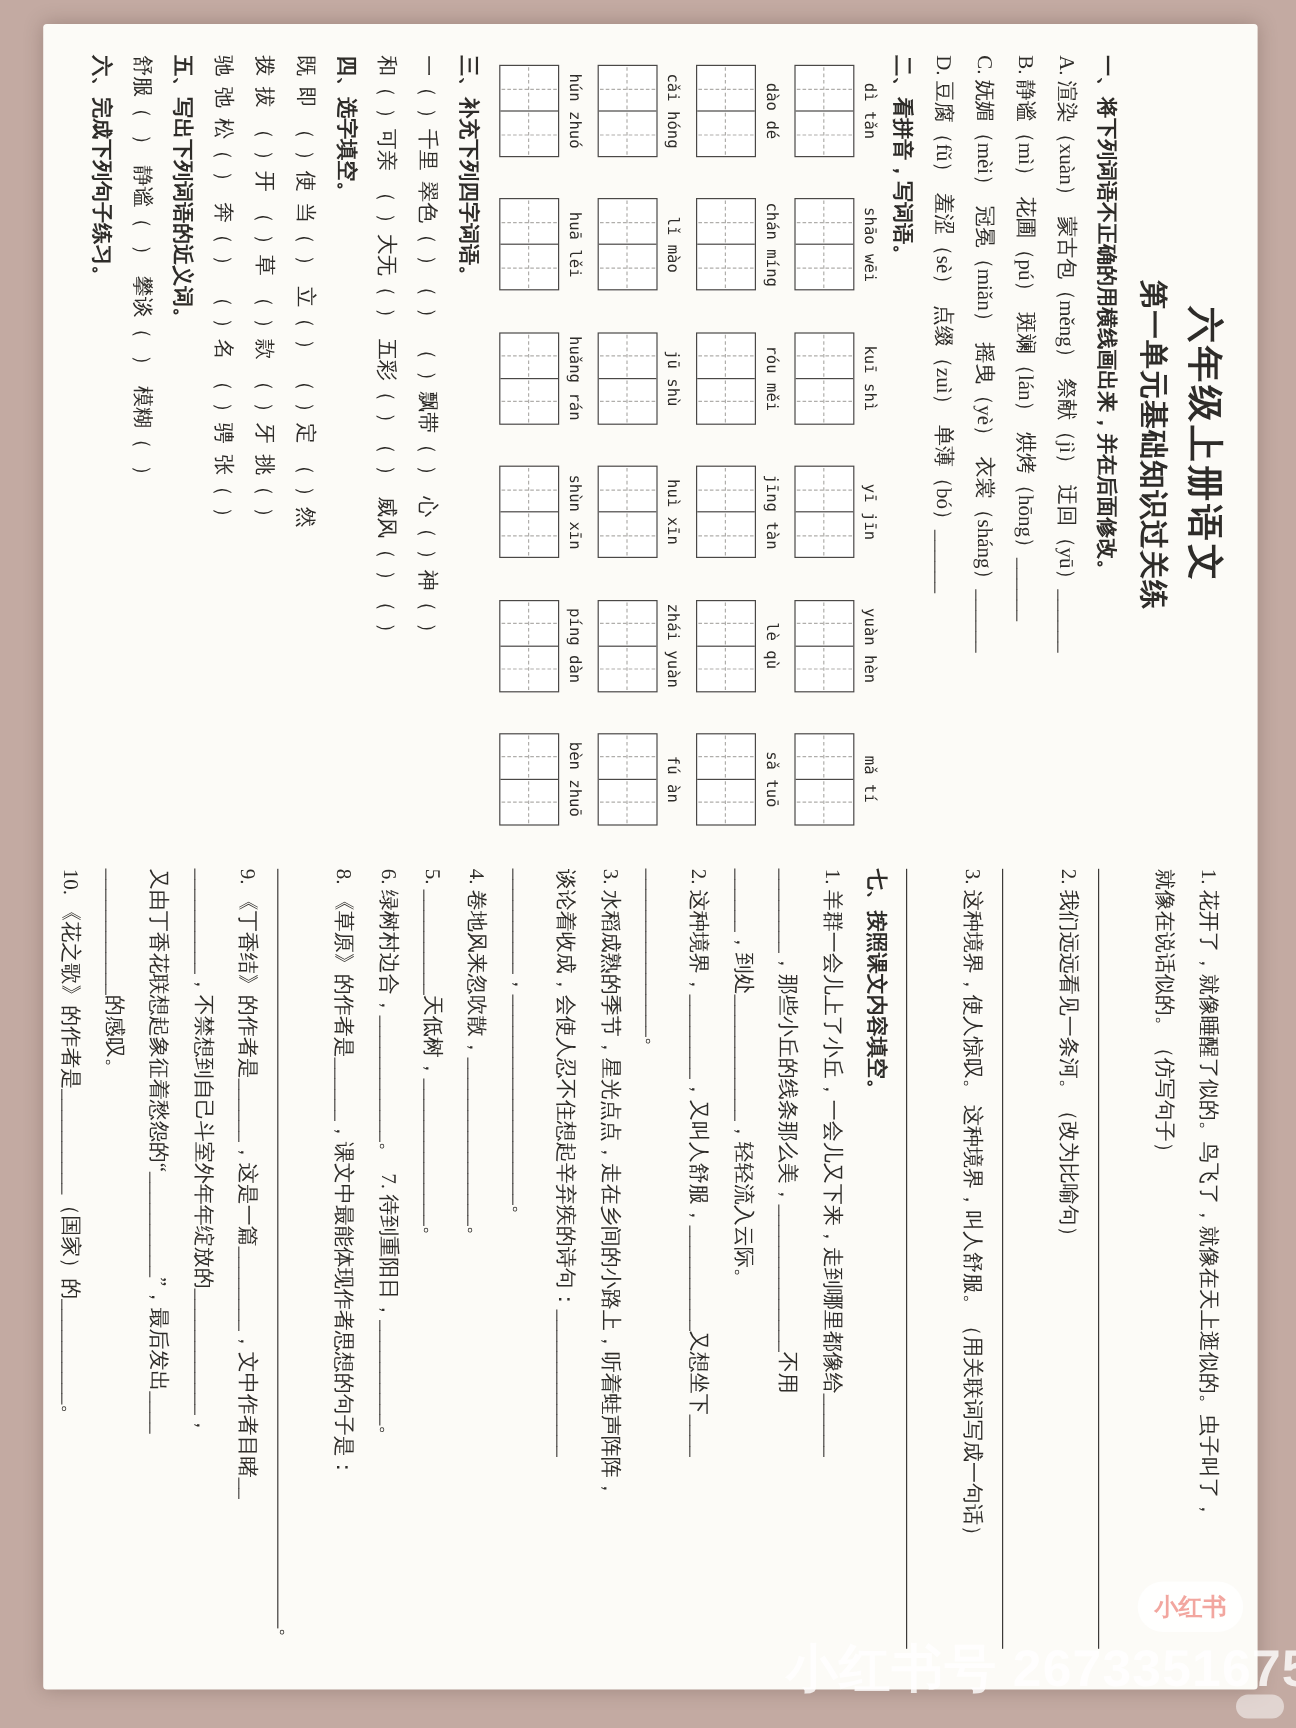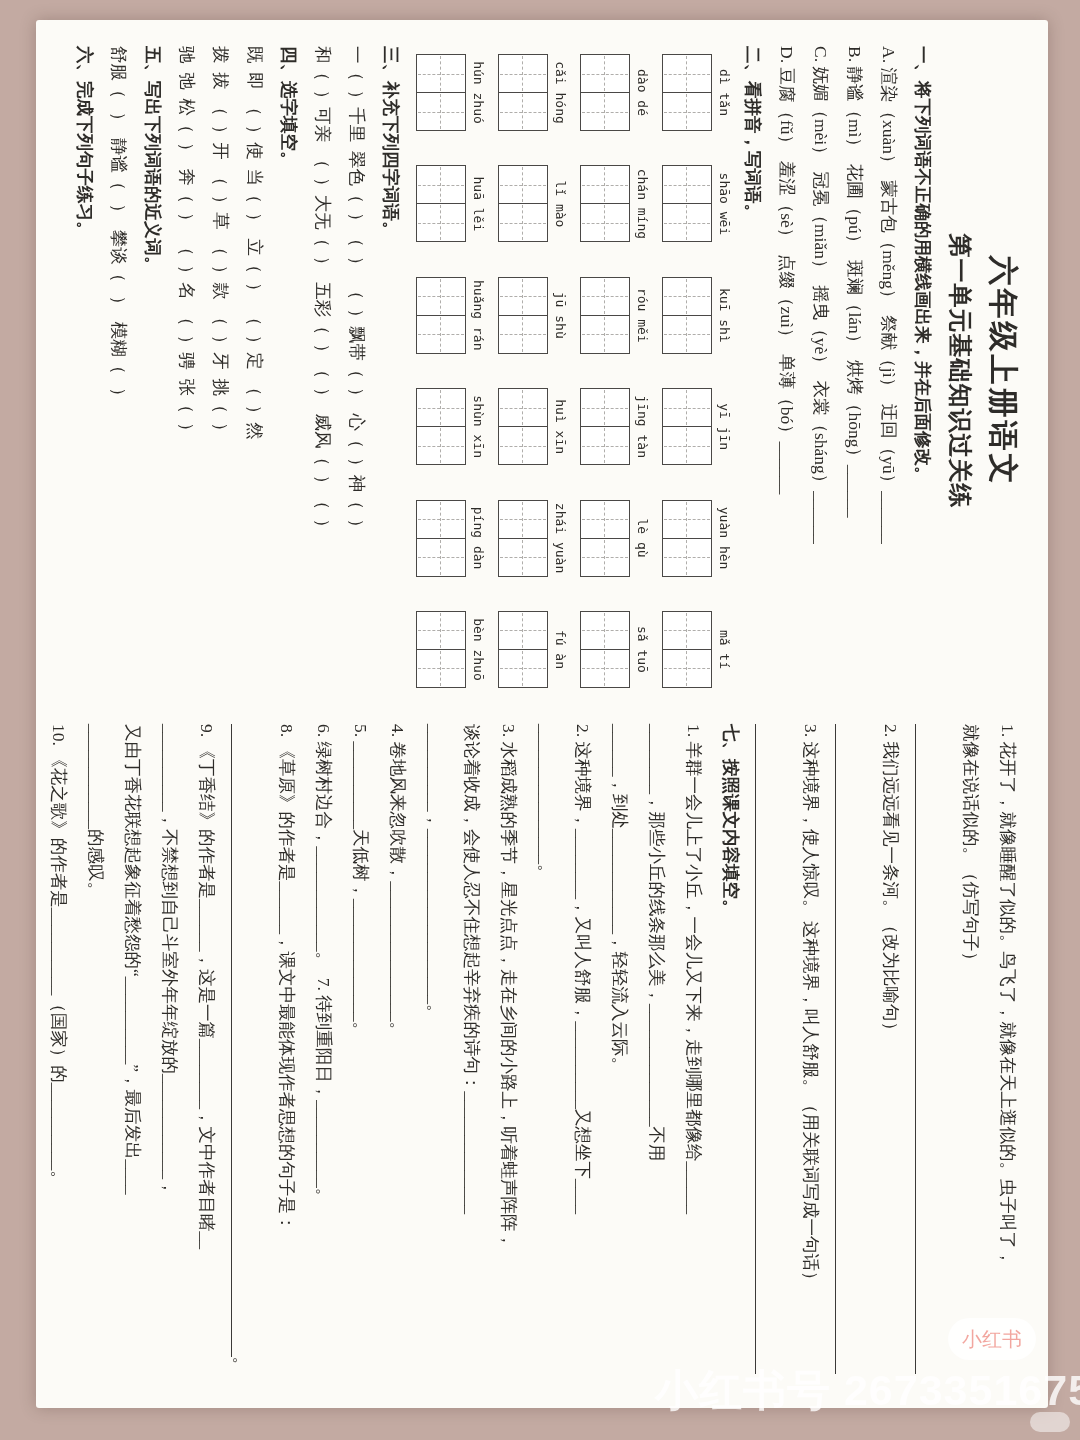--- a/index.html
+++ b/index.html
@@ -25,21 +25,21 @@
   .grid{display:flex;border:1.6px solid #4a4846;width:fit-content;margin:0 auto;background:#fff;}
   .cellx{width:37px;height:48px;position:relative;}
   .cellx + .cellx{border-left:1.6px solid #4a4846;}
   .cellx::before{content:"";position:absolute;left:1px;right:1px;top:50%;border-top:1px dashed #b0aeab;}
   .cellx::after{content:"";position:absolute;top:1px;bottom:1px;left:50%;border-left:1px dashed #b0aeab;}
   
   .wm-id{position:absolute;left:655px;top:1362px;font-size:43px;font-weight:bold;letter-spacing:1px;
          color:rgba(255,255,255,.8);font-family:"Liberation Sans",sans-serif;white-space:pre;}
   .wm-badge{position:absolute;left:948px;top:1318px;width:88px;height:42px;border-radius:21px;
             background:rgba(255,255,255,.82);display:flex;align-items:center;justify-content:center;
-            font-size:20px;font-weight:normal;color:rgba(232,92,80,.55);font-family:"Liberation Sans",sans-serif;}
+            font-size:20px;font-weight:bold;color:rgba(232,92,80,.55);font-family:"Liberation Sans",sans-serif;}
   .wm-mini{position:absolute;left:1030px;top:1412px;width:40px;height:20px;border-radius:10px;
            background:rgba(255,255,255,.5);}
 </style>
 </head>
 <body>
 
 <div class="photo">
   <div class="page">
     <div class="inner">
       <div class="col c1">

